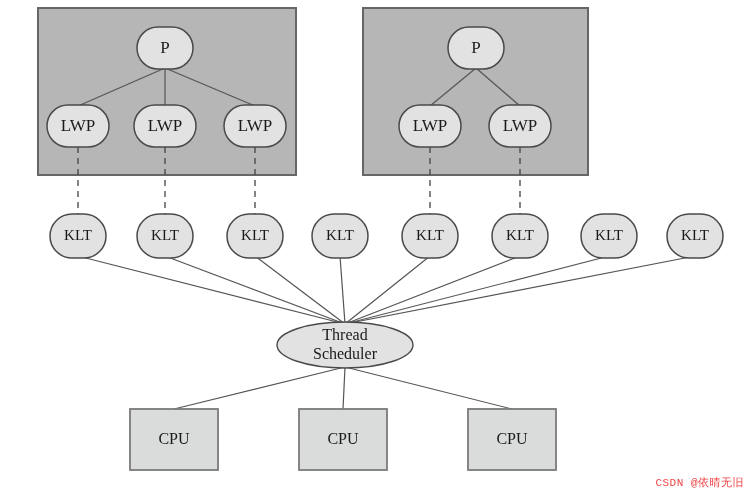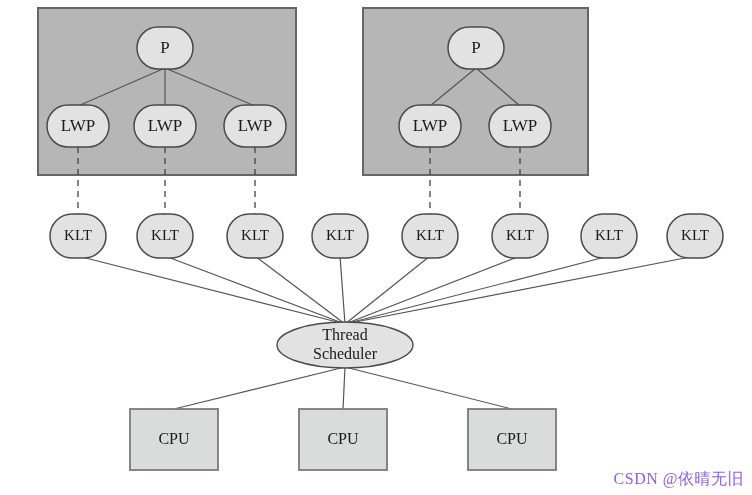--- a/index.html
+++ b/index.html
@@ -32,23 +32,23 @@
   }
   .label-p { font-size: 17px; }
   .label-lwp { font-size: 17px; }
   .label-klt { font-size: 15px; }
   .label-cpu { font-size: 16px; }
   .label-sched { font-size: 16px; }
   .watermark {
     position: absolute;
     right: 8px;
     bottom: 5px;
-    font-family: Liberation Serif, serif;
-    font-size: 16px;
-    color: #8b5cf6;
+    font-family: Liberation Mono, monospace;
+    font-size: 11px;
+    color: #ef4444;
     letter-spacing: 0.5px;
     white-space: nowrap;
     user-select: none;
   }
 </style>
 </head>
 <body>
 
 <div id="diagram-root">
   <svg id="diagram-svg" viewBox="0 0 752 495">

